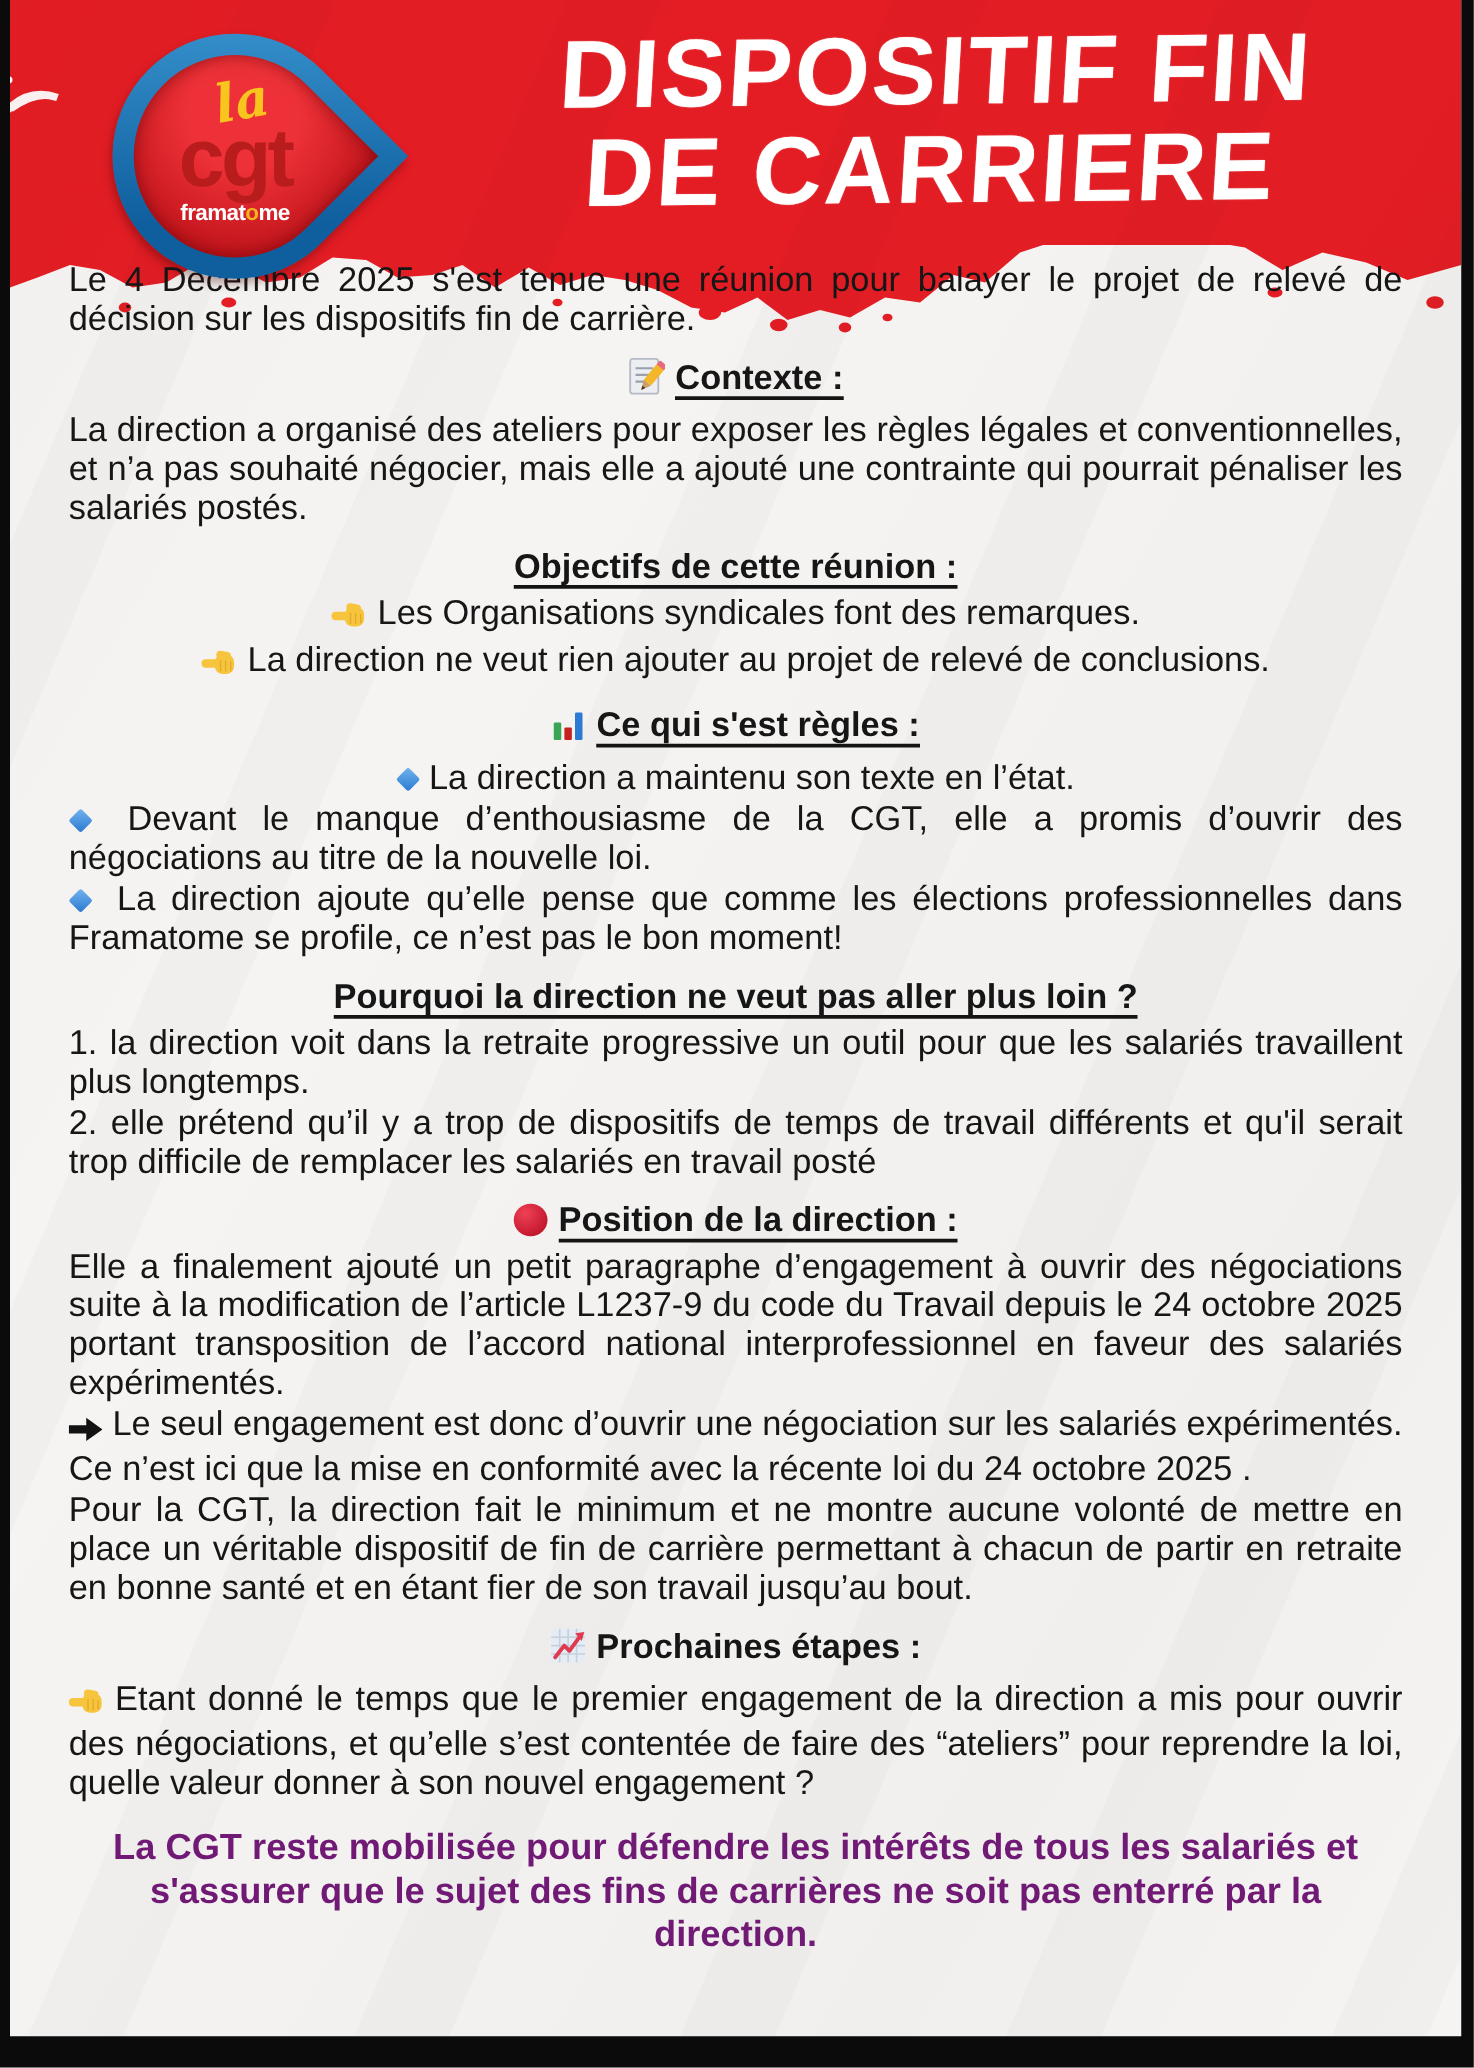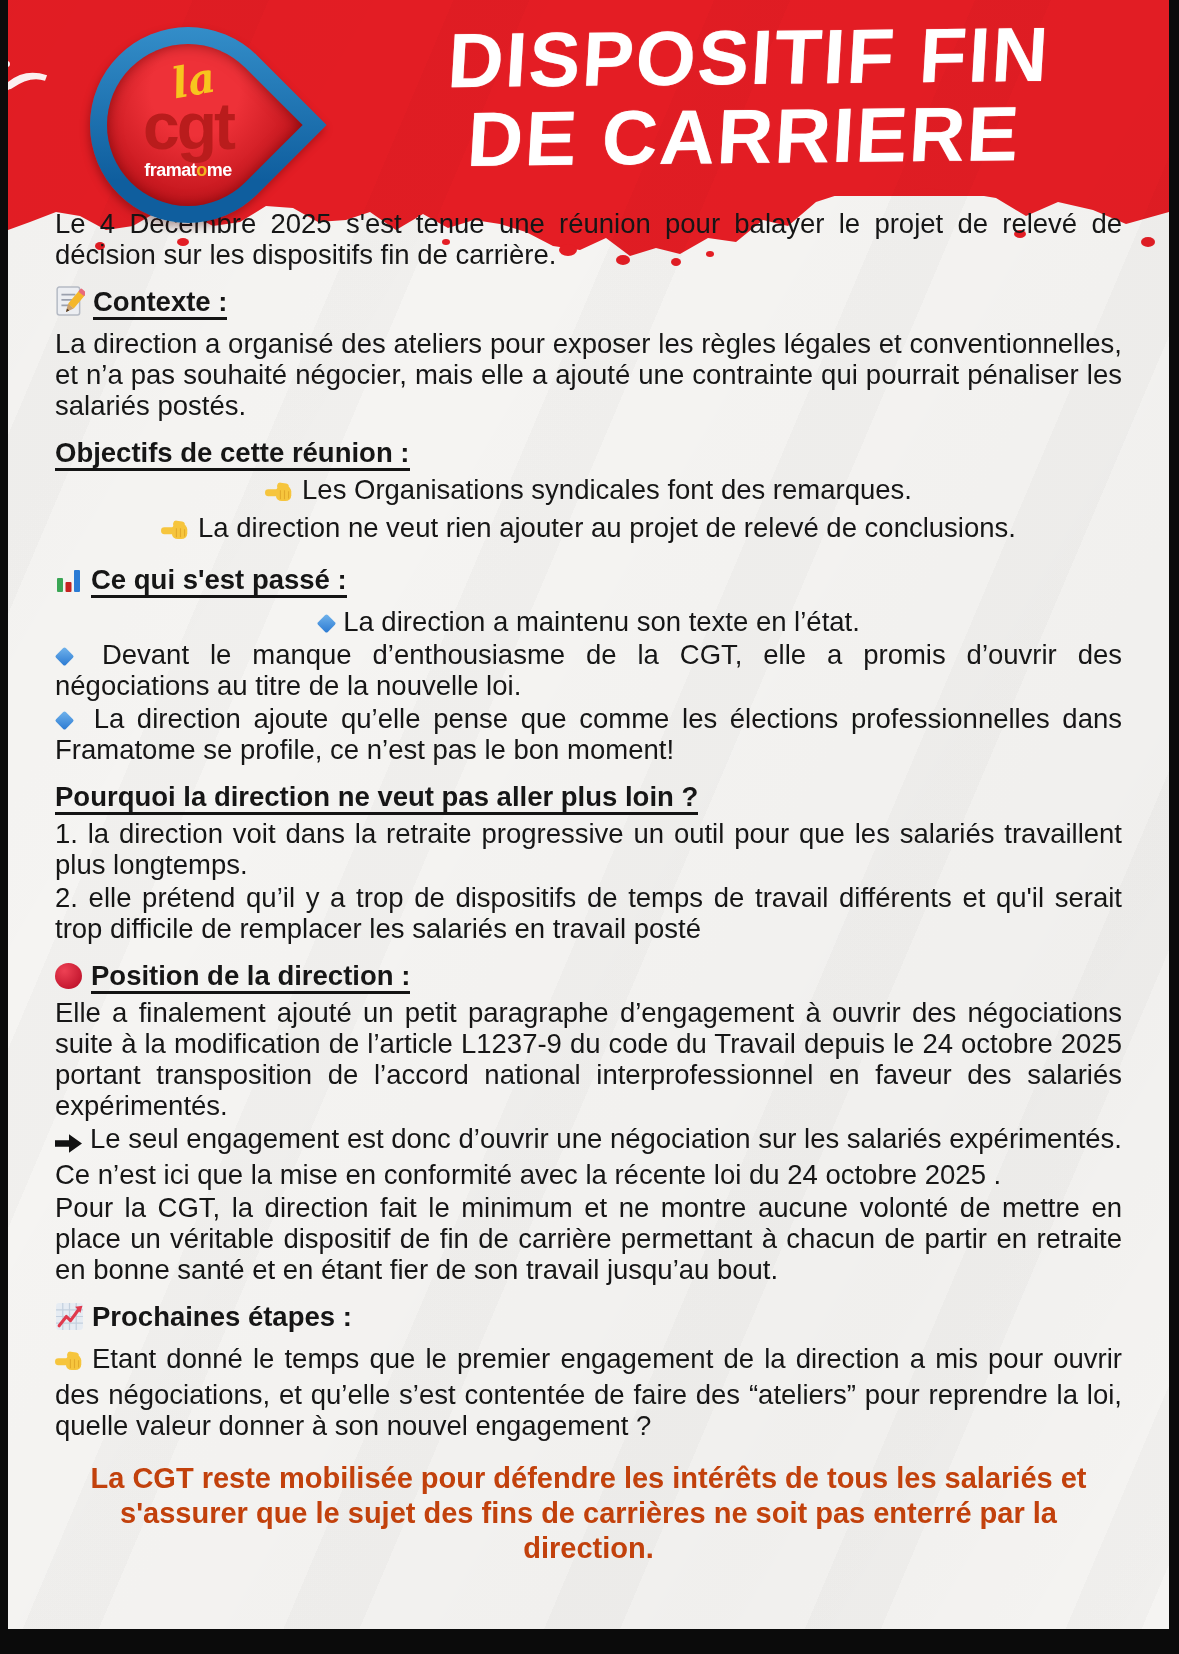--- a/index.html
+++ b/index.html
@@ -83,21 +83,21 @@
 
   
   .content{
     position:relative;padding:12px 47px 0 47px;
     color:#161616;font-size:27.5px;line-height:31px;
     z-index:2;
   }
   .para{margin:0 0 12px 0;text-align:justify;}
   .para.nj{text-align:center;}
   .heading{
-    margin:16px 0 6px 0;font-weight:700;
+    margin:16px 0 6px 0;font-weight:700;text-align:center;
   }
   .heading .hd{
     border-bottom:3px solid #141414;padding-bottom:0px;
   }
   .heading.no-underline .hd{border-bottom:none;}
   .tight{margin-bottom:2px;}
   .icon{
     display:inline-block;vertical-align:-5px;margin-right:8px;
   }
   .diamond{
@@ -106,21 +106,21 @@
     transform:rotate(45deg) scale(.92);
     border-radius:2px;vertical-align:0px;
   }
   .red-dot{
     display:inline-block;width:27px;height:26px;border-radius:50%;
     background:radial-gradient(circle at 35% 30%,#ee4154,#c0142c 80%);
     vertical-align:-4px;margin-right:9px;
   }
   .conclusion{
     margin-top:20px;text-align:center;font-weight:700;
-    font-size:29px;line-height:35px;color:#c2410c;
+    font-size:29px;line-height:35px;color:#701a75;
     padding:0 10px;
   }
 </style>
 </head>
 <body>
 
 <div class="page">
 
   <div class="header">
     <div class="title">
@@ -205,21 +205,21 @@
       </span><span>La direction ne veut rien ajouter au projet de relevé de conclusions.</span>
     </p>
 
     <div class="heading">
       <span class="icon">
         <svg width="28" height="28" viewBox="0 0 28 28">
           <rect x="2" y="12" width="6" height="14" rx="1" fill="#3aa655"></rect>
           <rect x="10.5" y="16" width="6" height="10" rx="1" fill="#c5221f"></rect>
           <rect x="19" y="4" width="6" height="22" rx="1" fill="#2b7bd4"></rect>
         </svg>
-      </span><span class="hd">Ce qui s'est passé :</span>
+      </span><span class="hd">Ce qui s'est règles :</span>
     </div>
     <p class="para nj tight"><span class="diamond"></span><span>La direction a maintenu son texte en l’état.</span></p>
     <p class="para tight"><span class="diamond"></span> <span>Devant le manque d’enthousiasme de la CGT, elle a promis d’ouvrir des négociations au titre de la nouvelle loi.</span></p>
     <p class="para"><span class="diamond"></span> <span>La direction ajoute qu’elle pense que comme les élections professionnelles dans Framatome se profile, ce n’est pas le bon moment!</span></p>
 
     <div class="heading">
       <span class="hd">Pourquoi la direction ne veut pas aller plus loin ?</span>
     </div>
     <p class="para tight">1. la direction voit dans la retraite progressive un outil pour que les salariés travaillent plus longtemps.</p>
     <p class="para tight">2. elle prétend qu’il y a trop de dispositifs de temps de travail différents et qu'il serait trop difficile de remplacer les salariés en travail posté</p>

